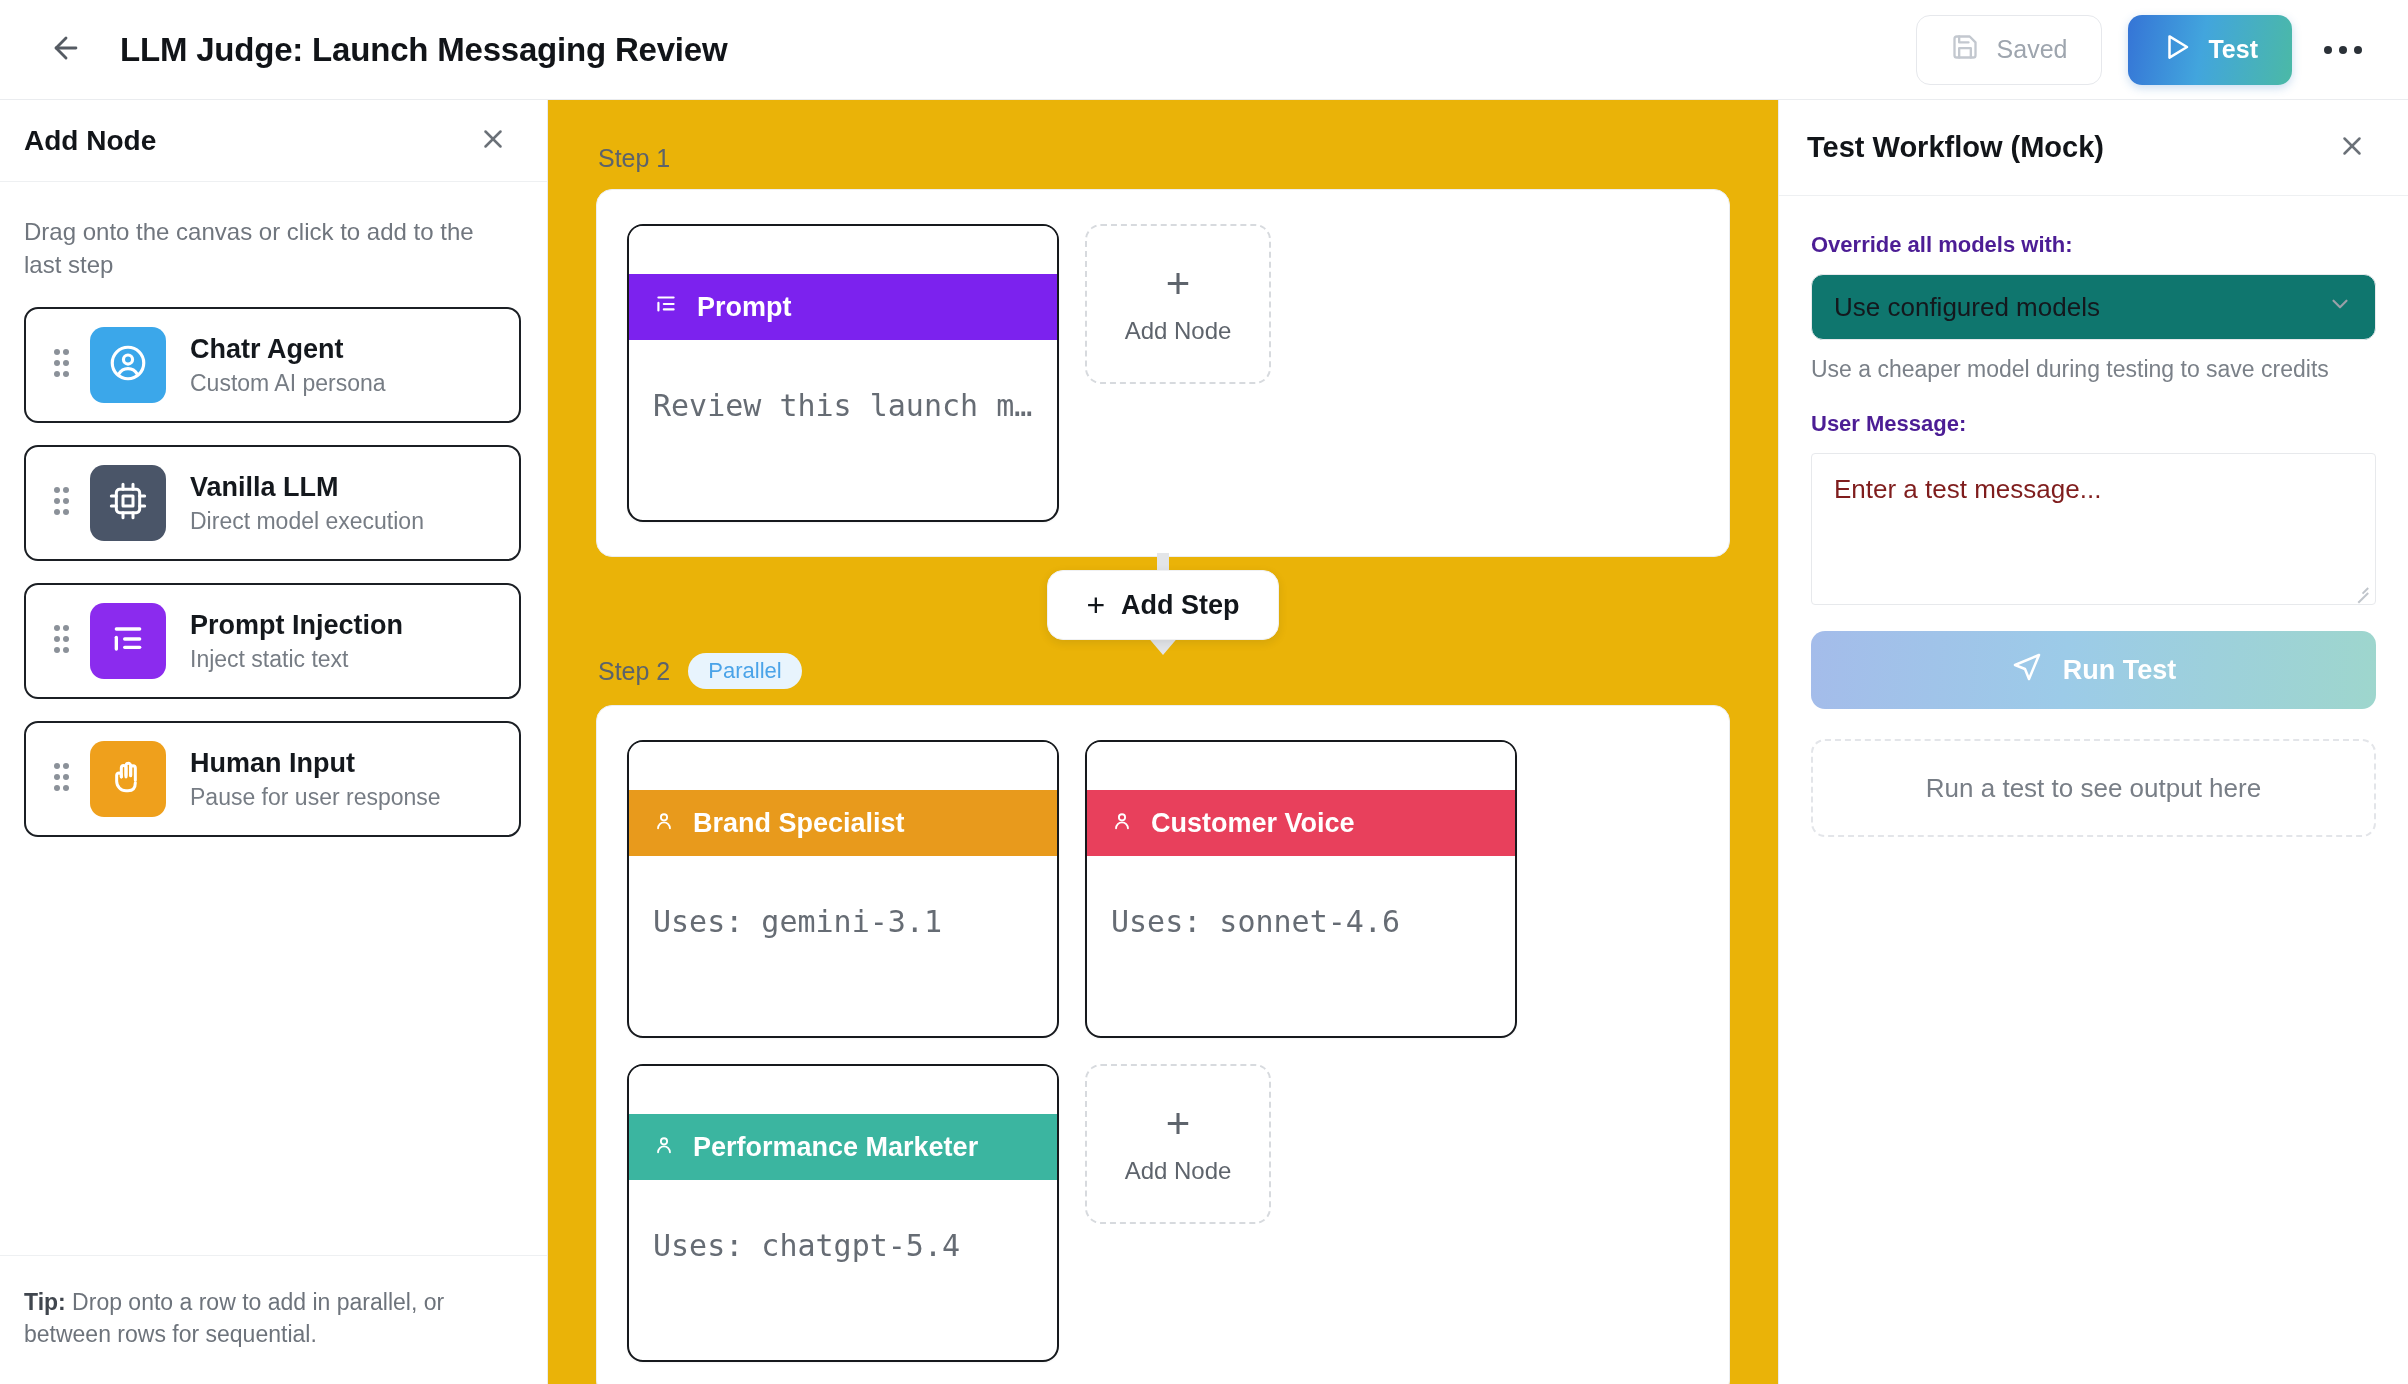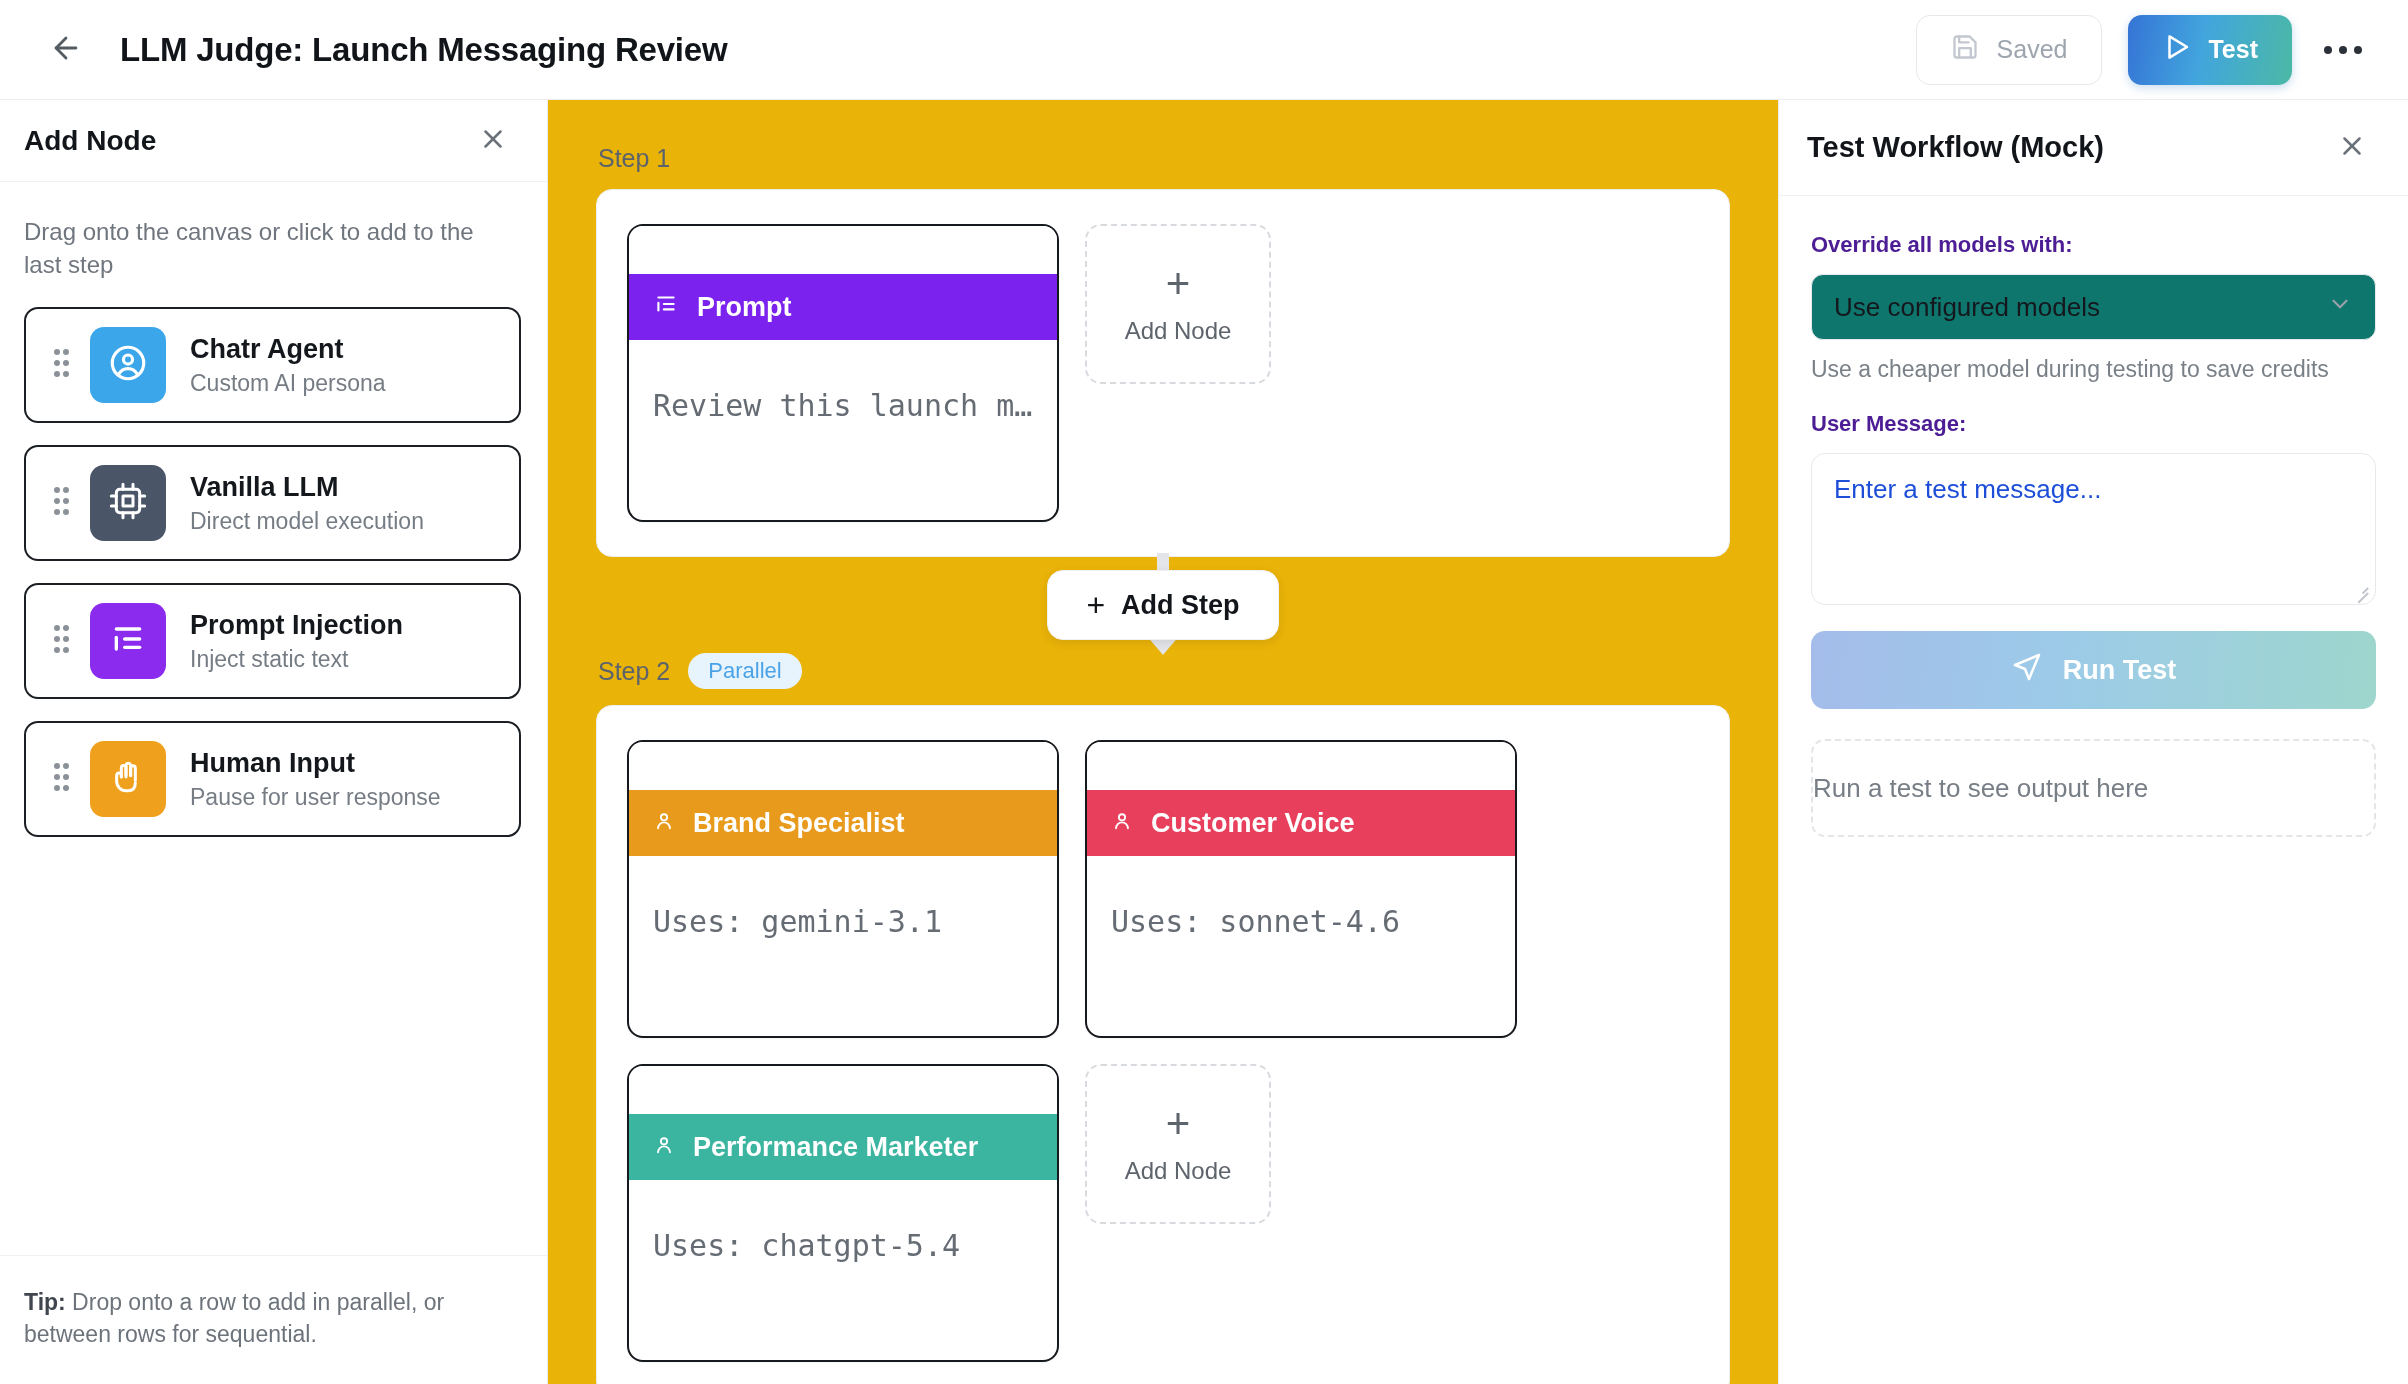--- a/index.html
+++ b/index.html
@@ -172,39 +172,39 @@
   .field-label { font-size: 22px; font-weight: 700; color: #4c1d95; margin-bottom: 16px; }
   .select-box {
     height: 66px; border: 1.5px solid #e7e9ec; border-radius: 12px;
     display: flex; align-items: center; padding: 0 22px;
     font-size: 26px; color: #14181d; cursor: pointer; background: #0f766e;
   }
   .select-val { flex: 1 1 auto; }
   .select-box svg { stroke: #9aa0a8; }
   .help-text { font-size: 23px; line-height: 1.36; color: #7a8088; margin: 14px 0 26px 0; }
   .textarea-box {
-    height: 152px; border: 1.5px solid #e7e9ec; border-radius: 14px;
-    padding: 20px 22px; font-size: 26px; color: #1d4ed8;
+    height: 152px; border: 1.5px solid #e7e9ec; border-radius: 4px;
+    padding: 20px 22px; font-size: 26px; color: #7f1d1d;
     position: relative; background: #fff; cursor: text;
   }
   .resize-grip { position: absolute; right: 7px; bottom: 7px; width: 16px; height: 16px; }
   .resize-grip i { position: absolute; right: 0; background: #c0c5cb; height: 1.5px; transform: rotate(-45deg); transform-origin: right center; }
   .resize-grip i:nth-child(1) { bottom: 4px; width: 14px; }
   .resize-grip i:nth-child(2) { bottom: 9px; width: 8px; }
   .run-btn {
     margin-top: 26px; height: 78px; border-radius: 14px; border: none;
     background: linear-gradient(95deg,#a4bcea 0%,#9ccbe8 45%,#9ed6cd 100%);
     color: #fff; font-size: 27px; font-weight: 600;
     display: flex; align-items: center; justify-content: center; gap: 20px;
     cursor: pointer;
   }
   .run-btn svg { stroke: #fff; }
   .output-box {
     margin-top: 30px; height: 98px; border: 2px dashed #e3e5e9; border-radius: 14px;
-    display: flex; align-items: center; justify-content: flex-start;
+    display: flex; align-items: center; justify-content: center;
     font-size: 26px; color: #787e86;
   }
 </style>
 </head>
 <body>
 
 <div class="app">
 
   <div class="topbar">
     <div class="back-btn">

